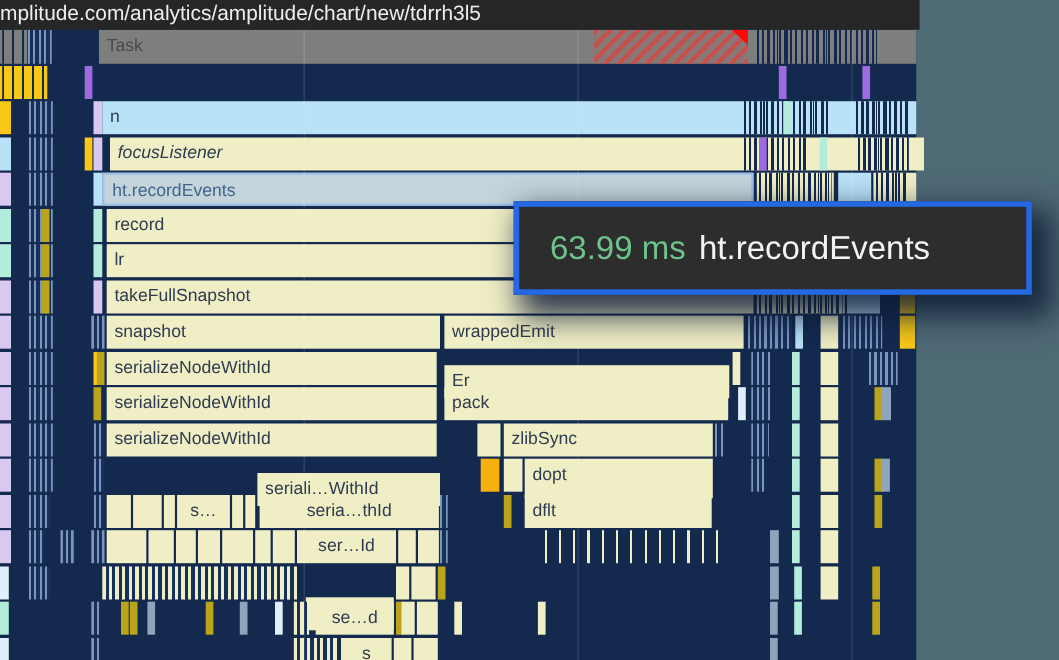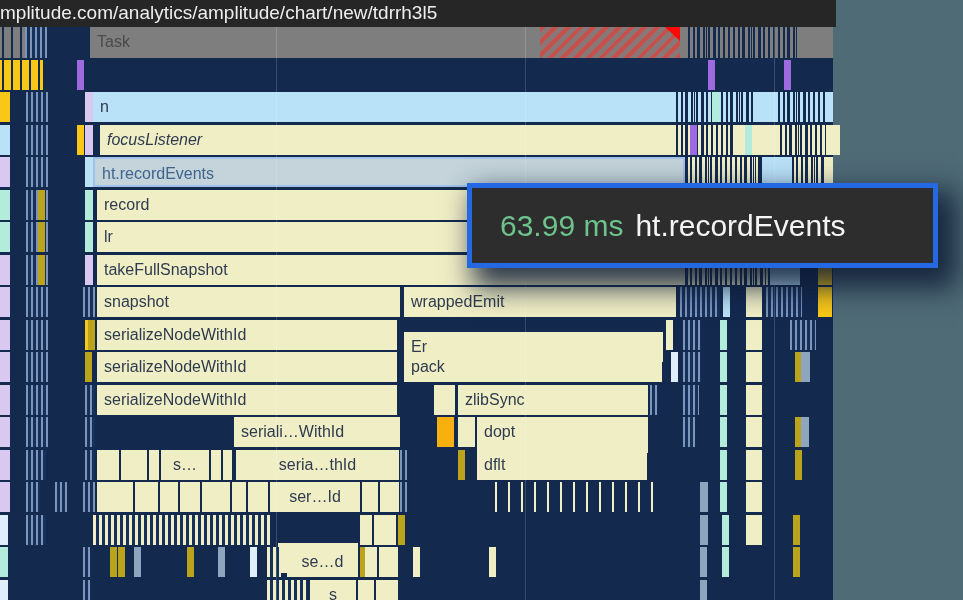--- a/index.html
+++ b/index.html
@@ -146,21 +146,21 @@
       <div class="bar" style="left: 97px; top: 385px; width: 300px; height: 30px; background-color: rgb(240, 238, 197);">serializeNodeWithId</div>
       <div class="bar" style="left: 434px; top: 385px; width: 21px; height: 30px; background-color: rgb(240, 238, 197);"></div>
       <div class="bar" style="left: 458px; top: 385px; width: 190px; height: 30px; background-color: rgb(240, 238, 197);">zlibSync</div>
       <div class="bar tk-blue" style="left: 650px; top: 385px; width: 8px; height: 30px;"></div>
       <div class="bar tk-blue" style="left: 683px; top: 385px; width: 16px; height: 30px;"></div>
       <div class="bar" style="left: 720px; top: 385px; width: 6px; height: 30px; background-color: rgb(180, 236, 219);"></div>
       <div class="bar" style="left: 746px; top: 385px; width: 16px; height: 30px; background-color: rgb(240, 238, 197);"></div>
       <div class="bar" style="left: 0px; top: 417px; width: 10px; height: 30px; background-color: rgb(217, 200, 240);"></div>
       <div class="bar tk-blue" style="left: 26px; top: 417px; width: 22px; height: 30px;"></div>
       <div class="bar tk-blue" style="left: 85px; top: 417px; width: 10px; height: 30px;"></div>
-      <div class="bar" style="left: 234px; top: 417px; width: 166px; height: 30px; background-color: rgb(240, 238, 197);">seriali…WithId</div>
+      <div class="bar" style="left: 234px; top: 430px; width: 166px; height: 30px; background-color: rgb(240, 238, 197);">seriali…WithId</div>
       <div class="bar" style="left: 437px; top: 417px; width: 17px; height: 30px; background-color: rgb(247, 176, 13);"></div>
       <div class="bar" style="left: 458px; top: 417px; width: 17px; height: 30px; background-color: rgb(240, 238, 197);"></div>
       <div class="bar" style="left: 477px; top: 417px; width: 171px; height: 36px; background-color: rgb(240, 238, 197);">dopt</div>
       <div class="bar tk-blue" style="left: 683px; top: 417px; width: 12px; height: 30px;"></div>
       <div class="bar" style="left: 720px; top: 417px; width: 6px; height: 30px; background-color: rgb(180, 236, 219);"></div>
       <div class="bar" style="left: 746px; top: 417px; width: 16px; height: 30px; background-color: rgb(240, 238, 197);"></div>
       <div class="bar" style="left: 795px; top: 417px; width: 4px; height: 30px; background-color: rgb(186, 164, 28);"></div>
       <div class="bar" style="left: 801px; top: 417px; width: 8px; height: 30px; background-color: rgb(143, 165, 189);"></div>
       <div class="bar" style="left: 0px; top: 450px; width: 10px; height: 30px; background-color: rgb(217, 200, 240);"></div>
       <div class="bar tk-blue" style="left: 26px; top: 450px; width: 20px; height: 30px;"></div>

